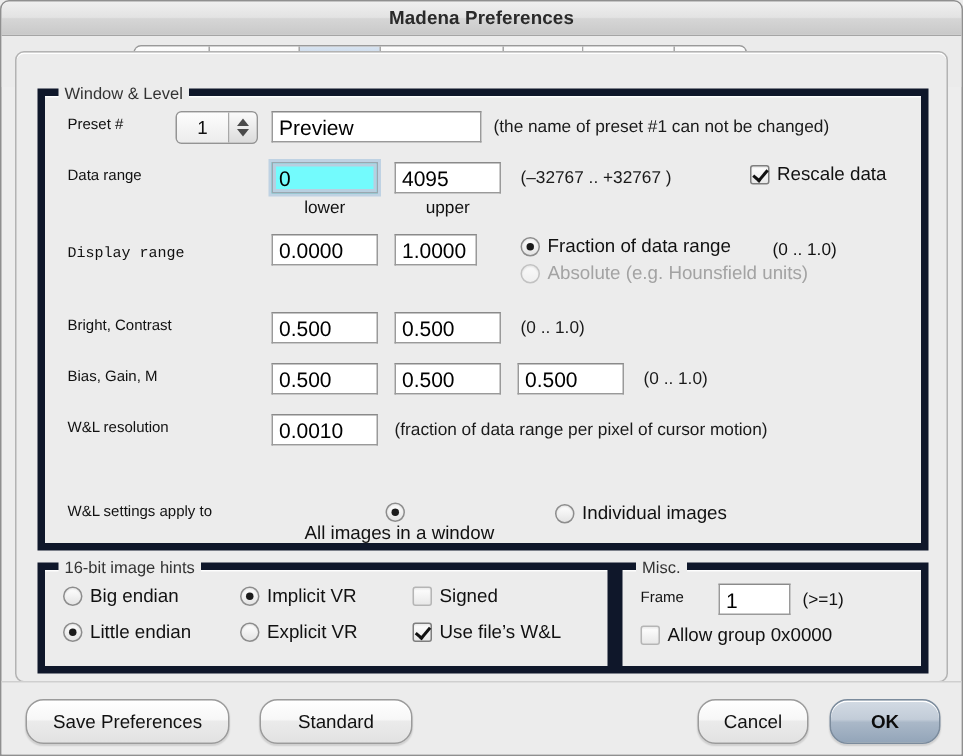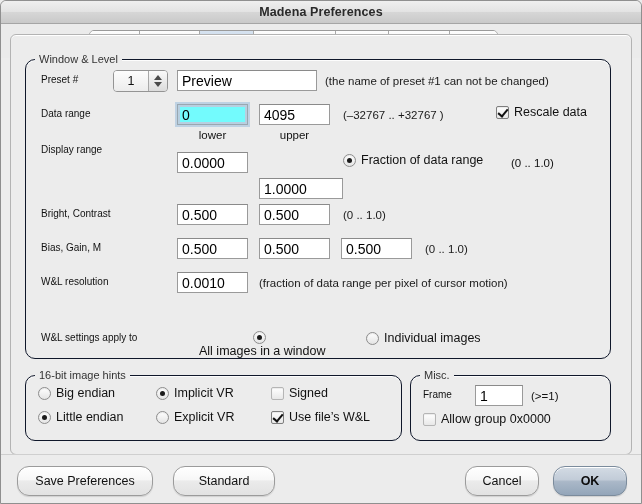--- a/index.html
+++ b/index.html
@@ -57,22 +57,22 @@
   .panel{
     position:absolute;left:9px;top:33px;right:9px;bottom:48px;
     background:#ececec;
     border:1px solid #b3b3b3;
     border-radius:6px;
     box-shadow:inset 0 1px 0 #fff;
   }
   
   .group{
     position:absolute;
-    border:1px solid #0f172a;
-    border-radius:10px;
+    border:5px solid #0f172a;
+    border-radius:0;
     background:transparent;
     box-shadow:inset 0 1px 0 rgba(255,255,255,.9);
   }
   .group-title{
     position:absolute;
     font-size:11px;color:#333;
     background:#ececec;
     padding:0 4px;
     top:-7px;left:9px;
     white-space:nowrap;
@@ -224,28 +224,32 @@
       <div class="field sel" style="left:151px;top:44px;width:71px;">0</div>
       <div class="field" style="left:233px;top:44px;width:71px;">4095</div>
       <div class="lbl note" style="left:317px;top:49px;">(–32767 .. +32767 )</div>
       <div class="ctl" style="left:470px;top:45px;">
         <span class="checkbox on"></span>
         <span class="txt">Rescale data</span>
       </div>
       <div class="lbl small center" style="left:151px;top:69px;width:71px;">lower</div>
       <div class="lbl small center" style="left:233px;top:69px;width:71px;">upper</div>
 
-      <div class="lbl" style="left:15px;top:84px;">Display range</div>
+      <div class="lbl" style="left:15px;top:100px;font-family:Liberation Mono, monospace;">Display range</div>
       <div class="field" style="left:151px;top:92px;width:71px;">0.0000</div>
-      <div class="field" style="left:233px;top:92px;width:84px;margin-top:26px;">1.0000</div>
+      <div class="field" style="left:233px;top:92px;width:55px;">1.0000</div>
       <div class="ctl" style="left:317px;top:93px;">
         <span class="radio on"></span>
         <span class="txt">Fraction of data range</span>
       </div>
       <div class="lbl small" style="left:485px;top:97px;">(0 .. 1.0)</div>
+      <div class="ctl" style="left:317px;top:111px;">
+        <span class="radio dim"></span>
+        <span class="txt dim">Absolute (e.g. Hounsfield units)</span>
+      </div>
 
       <div class="lbl" style="left:15px;top:148px;">Bright, Contrast</div>
       <div class="field" style="left:151px;top:144px;width:71px;">0.500</div>
       <div class="field" style="left:233px;top:144px;width:71px;">0.500</div>
       <div class="lbl note" style="left:317px;top:149px;">(0 .. 1.0)</div>
 
       <div class="lbl" style="left:15px;top:182px;">Bias, Gain, M</div>
       <div class="field" style="left:151px;top:178px;width:71px;">0.500</div>
       <div class="field" style="left:233px;top:178px;width:71px;">0.500</div>
       <div class="field" style="left:315px;top:178px;width:71px;">0.500</div>

